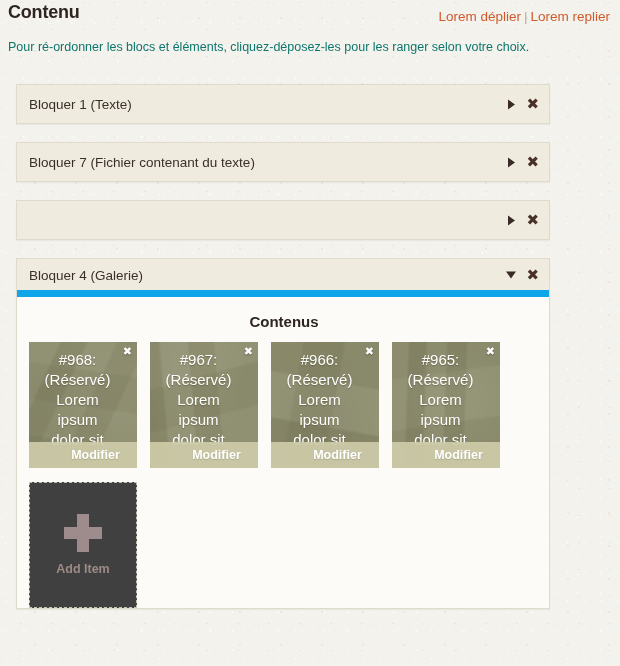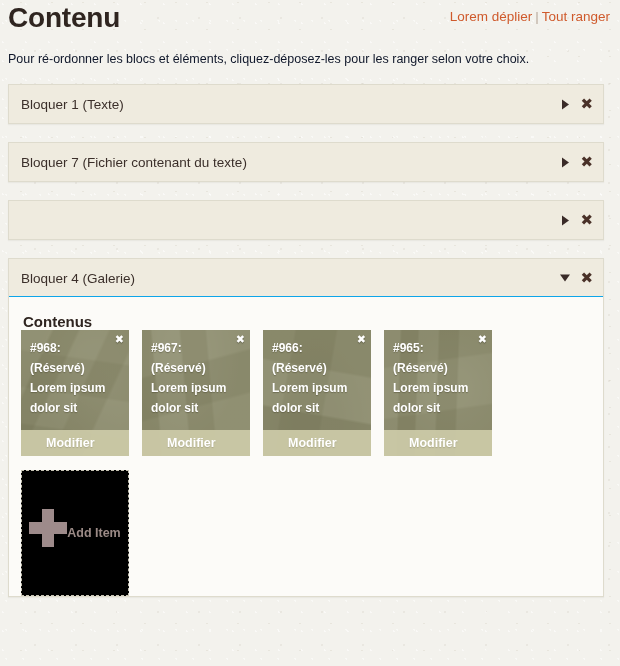--- a/index.html
+++ b/index.html
@@ -33,21 +33,21 @@
     position: absolute;
     left: 0;
     top: 0;
     width: 620px;
     height: 42px;
   }
   .page-title {
     position: absolute;
     left: 8px;
     top: 2px;
-    font-size: 28px;
+    font-size: 18px;
     font-weight: bold;
     letter-spacing: -0.2px;
     color: #2f2520;
   }
   .head-links {
     position: absolute;
     right: 10px;
     top: 9px;
     font-size: 13.5px;
     white-space: nowrap;
@@ -57,44 +57,45 @@
     text-decoration: none;
   }
   .head-links .sep {
     color: #b9a99c;
     padding: 0 3px;
   }
 
   .page-intro {
     position: absolute;
     left: 8px;
-    top: 52px;
+    top: 40px;
     font-size: 12.5px;
-    color: #0f172a;
+    color: #0f766e;
   }
 
   
   .blocks {
     position: absolute;
-    left: 8px;
+    left: 16px;
     top: 84px;
-    width: 596px;
+    width: 534px;
+    text-align: center;
   }
   .block {
     border: 1px solid #dedbcd;
     background: #fbfaf6;
     box-shadow: 0 1px 1px rgba(120,110,90,0.07);
     margin-bottom: 18px;
     box-sizing: border-box;
   }
   .block-head {
     position: relative;
     height: 38px;
     background: #efebdf;
-    border-bottom: 1px solid #0ea5e9;
+    border-bottom: 7px solid #0ea5e9;
     box-sizing: border-box;
   }
   .block.collapsed .block-head {
     border-bottom: none;
     height: 38px;
   }
   .block-title {
     position: absolute;
     left: 12px;
     top: 50%;
@@ -145,21 +146,21 @@
 
   .block-body {
     background: #fcfbf8;
     padding: 14px 12px 0 12px;
     min-height: 100px;
   }
   .body-title {
     font-size: 15px;
     font-weight: bold;
     color: #2f2520;
-    margin: 2px 0 0 2px;
+    margin: 2px 0 12px 2px;
   }
 
   
   .items-row {
     display: flex;
     gap: 13px;
     align-items: flex-start;
     flex-wrap: wrap;
   }
   .item-card {
@@ -217,23 +218,23 @@
     z-index: 3;
     font-family: "DejaVu Sans", sans-serif;
   }
   .item-text {
     position: absolute;
     left: 9px;
     top: 8px;
     right: 20px;
     z-index: 2;
     color: #ffffff;
-    font-size: 12px;
+    font-size: 15px;
     line-height: 20px;
-    font-weight: bold;
+    font-weight: normal;
     text-shadow: 0 1px 1px rgba(70,68,45,0.45);
   }
   .item-edit {
     position: absolute;
     left: 0;
     right: 0;
     bottom: 0;
     height: 26px;
     line-height: 26px;
     padding-left: 25px;
@@ -248,23 +249,23 @@
   }
 
   
   .add-row {
     margin-top: 14px;
   }
   .add-item {
     width: 108px;
     height: 126px;
     border: 1px dashed #c6c3b3;
-    background: #000000;
+    background: #404040;
     display: flex;
-    flex-direction: row;
+    flex-direction: column;
     align-items: center;
     justify-content: center;
     cursor: pointer;
     box-sizing: border-box;
     margin-top: 6px;
   }
   .plus-icon {
     position: relative;
     width: 38px;
     height: 38px;
@@ -295,21 +296,21 @@
   }
 </style>
 </head>
 <body>
 
 <div class="page">
 
   <div class="page-head">
     <div class="page-title">Contenu</div>
     <div class="head-links">
-      <a href="#">Lorem déplier</a><span class="sep">|</span><a href="#">Tout ranger</a>
+      <a href="#">Lorem déplier</a><span class="sep">|</span><a href="#">Lorem replier</a>
     </div>
   </div>
 
   <div class="page-intro">Pour ré-ordonner les blocs et éléments, cliquez-déposez-les pour les ranger selon votre choix.</div>
 
   <div class="blocks">
 
     <div class="block collapsed">
       <div class="block-head">
         <div class="block-title">Bloquer 1 (Texte)</div>

